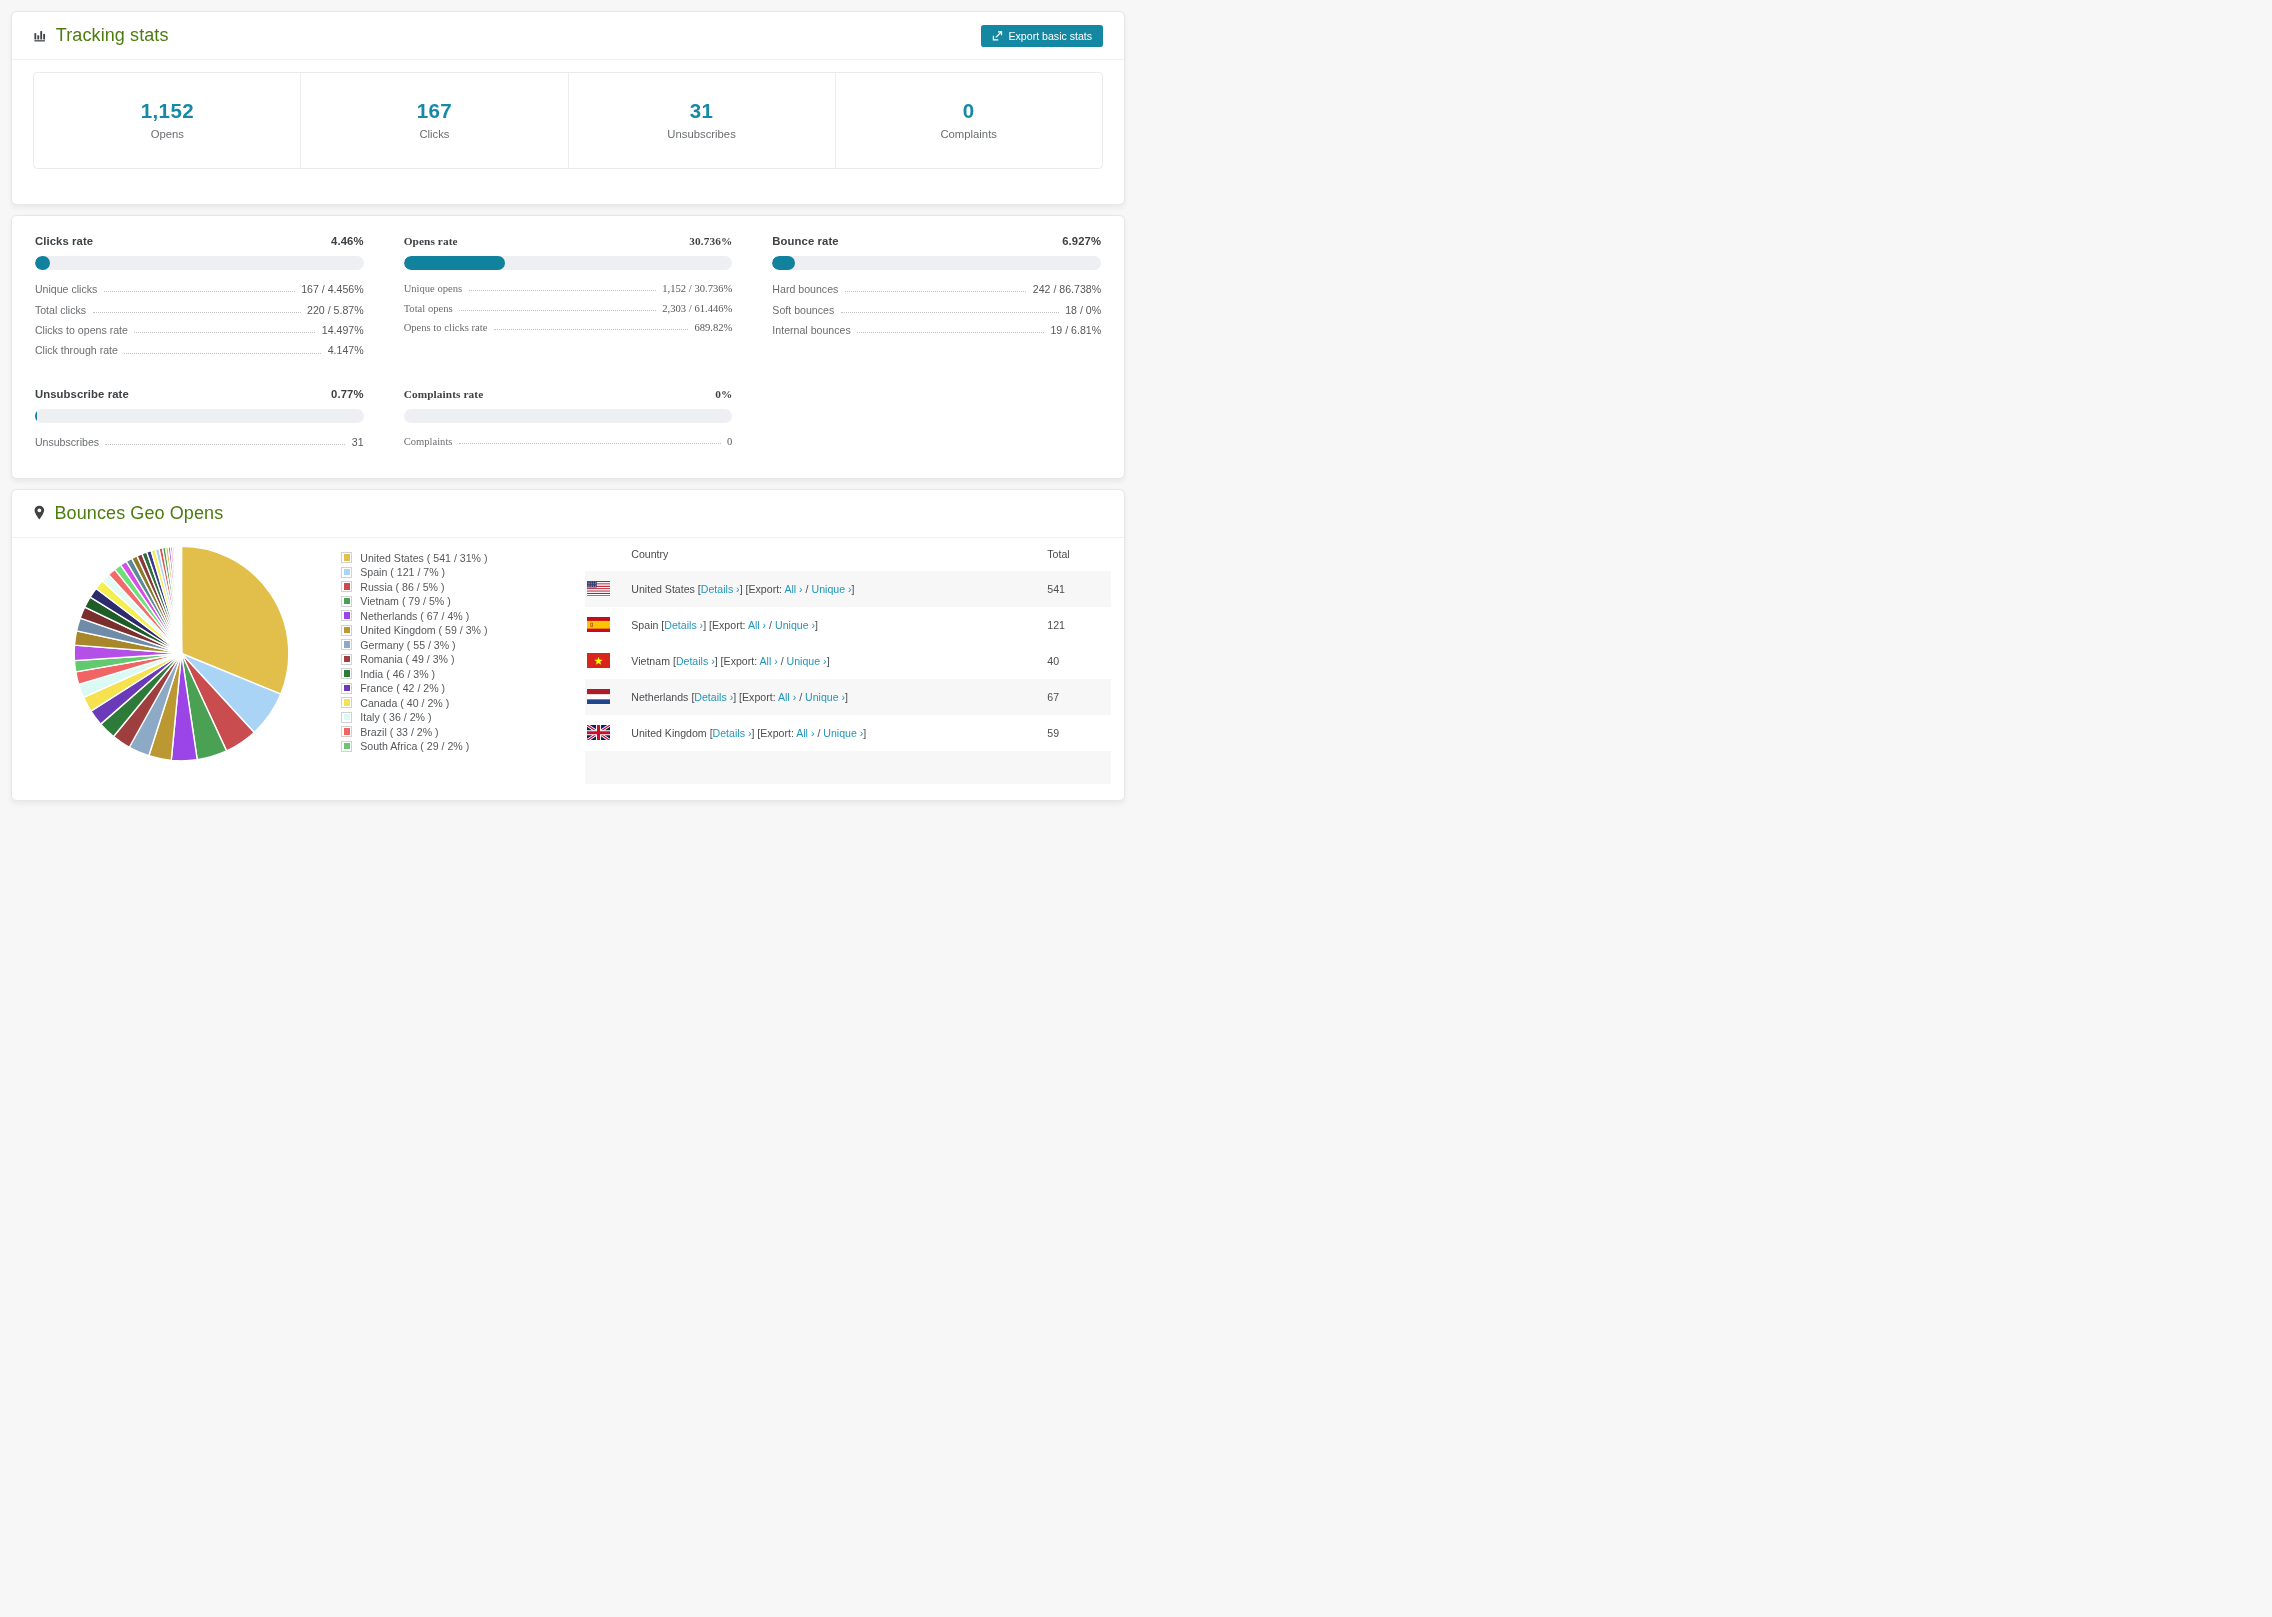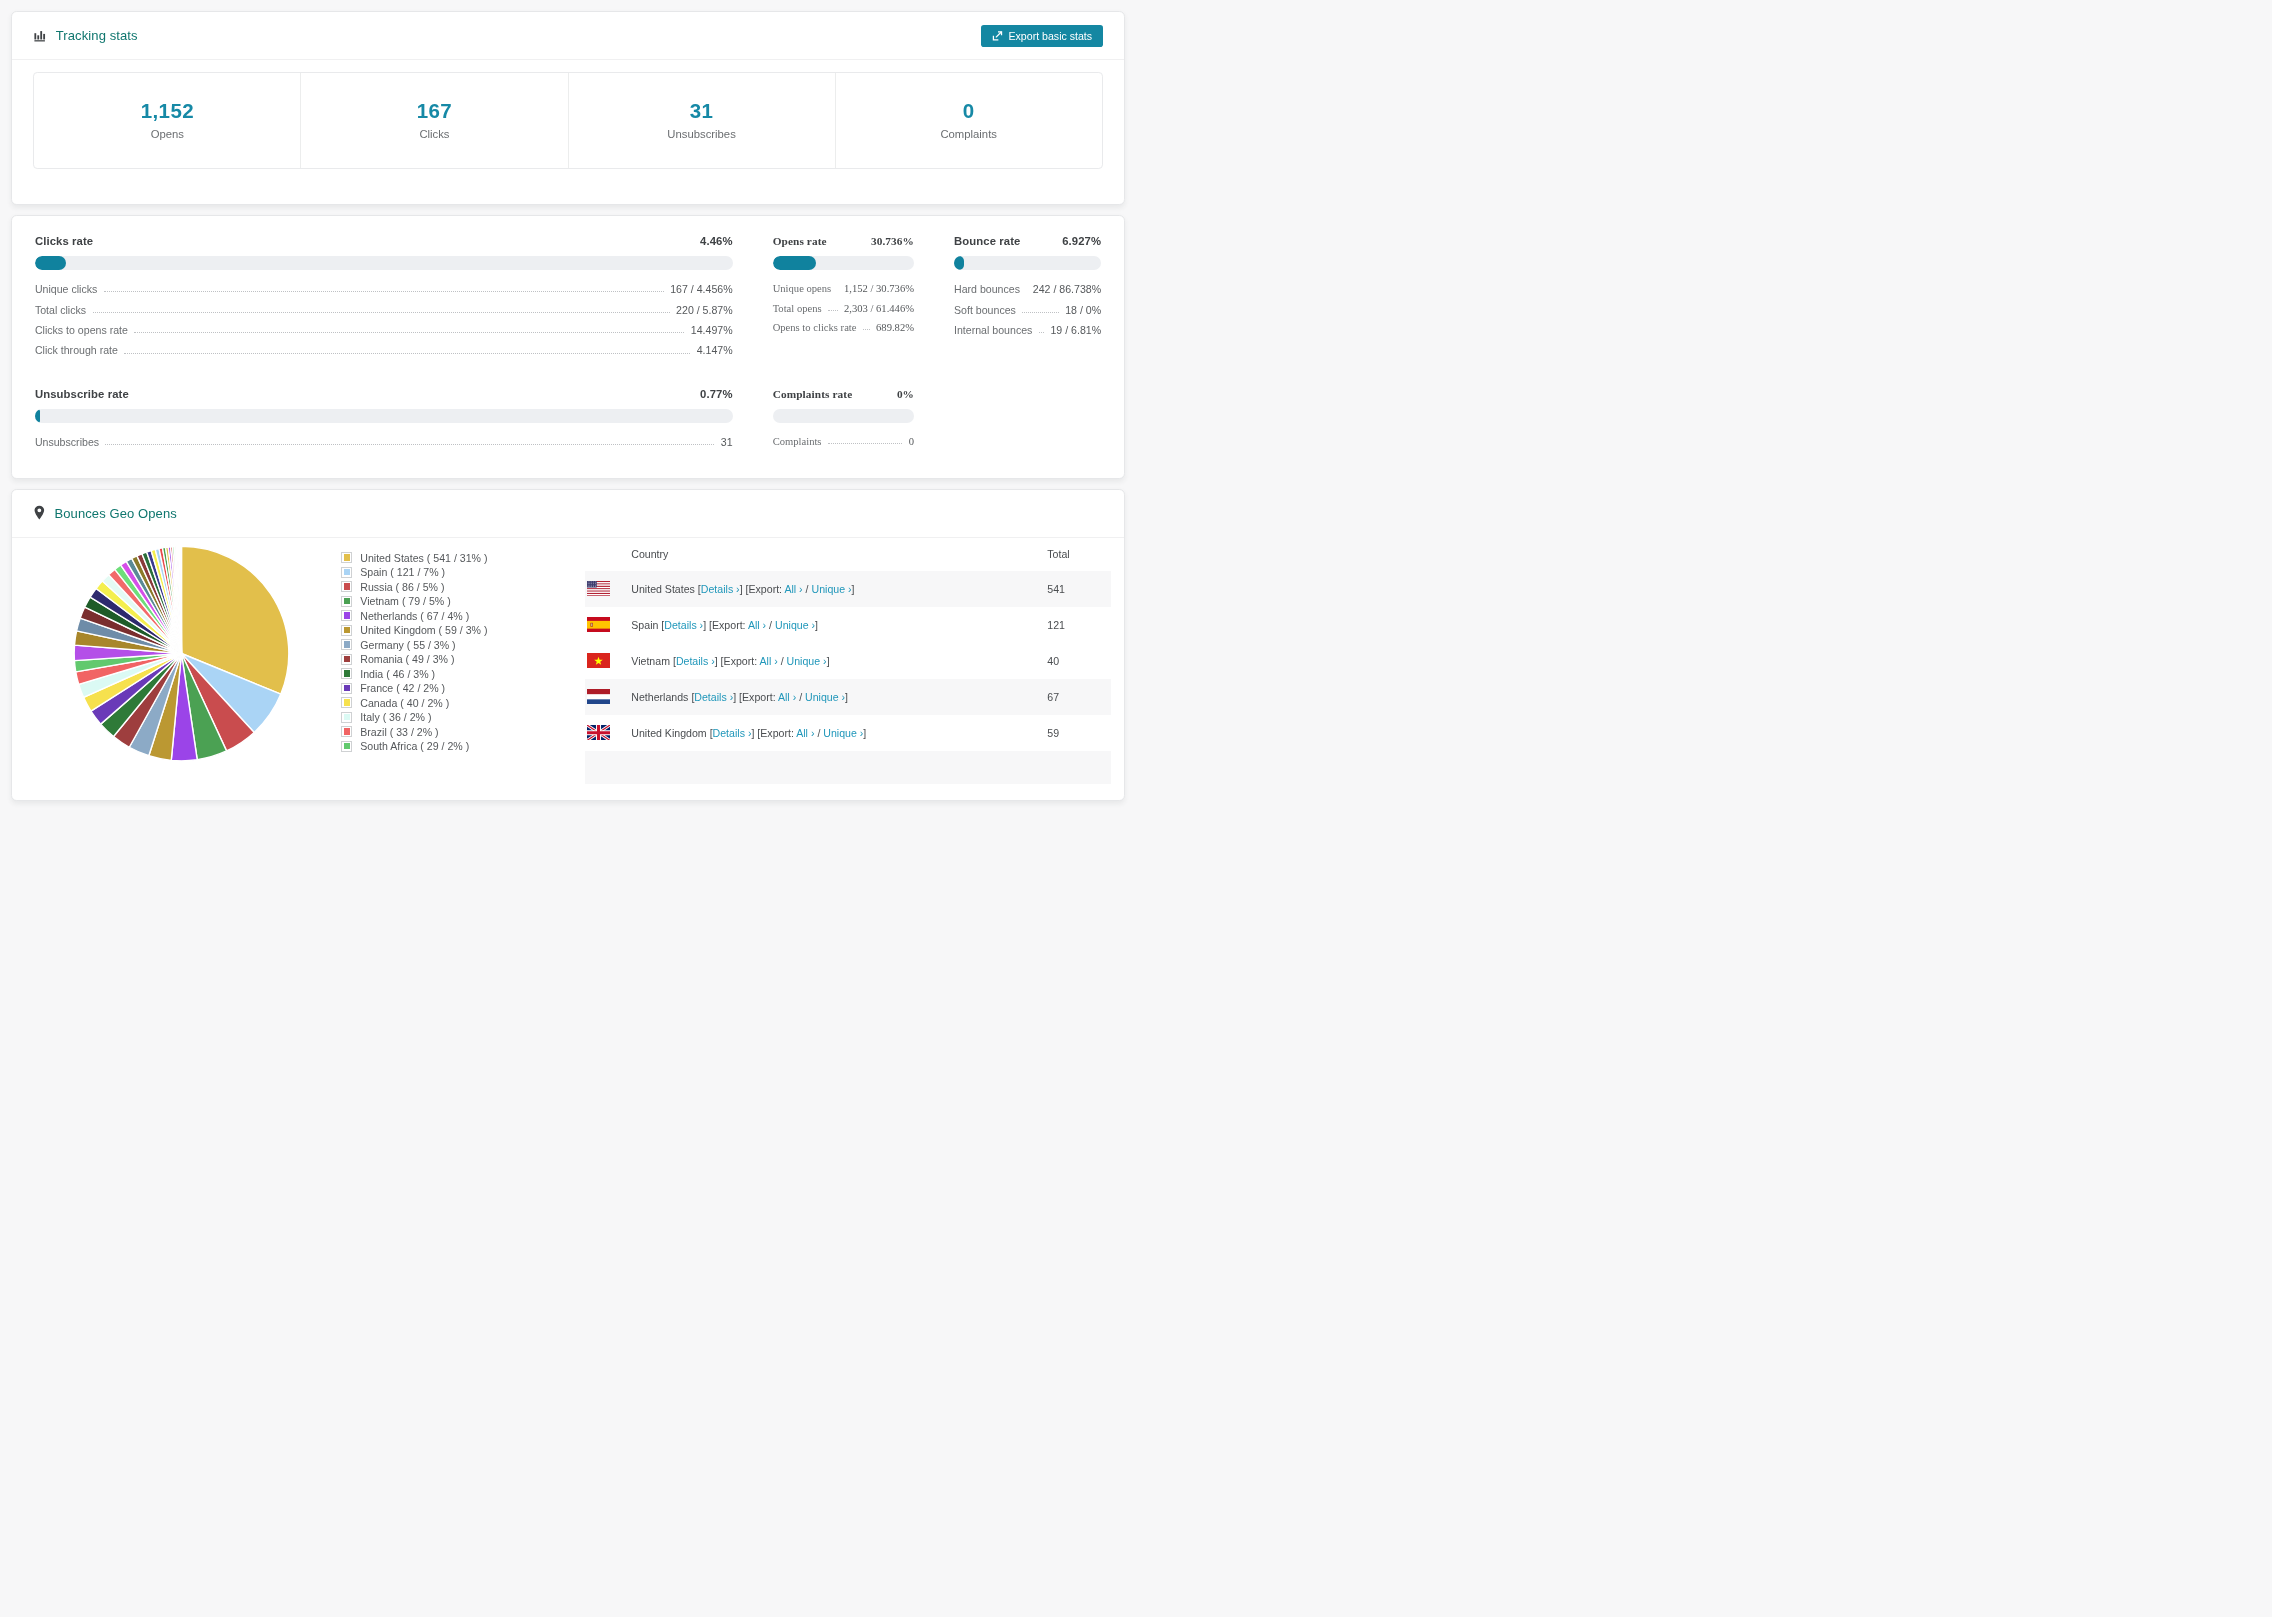--- a/index.html
+++ b/index.html
@@ -1,35 +1,35 @@
 <!DOCTYPE html>
 <html style="font-size:11.3px"><head>
 <meta charset="utf-8">
 <style>
   html,body{margin:0;padding:0;background:#f7f7f8;font-family:"Liberation Sans",sans-serif;}
   body{width:1136px;height:809px;overflow:hidden;position:relative;-webkit-font-smoothing:antialiased;}
   .page{width:1136px;}
   .card{background:#fff;border:0.7px solid #e6e7e9;border-radius:5.6px;margin:0 11.3px;box-shadow:0 2.1px 5.6px rgba(40,50,60,.07);}
   .card-header{display:flex;align-items:center;justify-content:space-between;height:47px;padding:0 21px;border-bottom:0.7px solid #f0f0f1;}
   .hdr-left{display:flex;align-items:center;gap:8.5px;}
-  .hdr-title{font-size:13px;font-weight:400;color:#0f766e;letter-spacing:0.1px;}
+  .hdr-title{font-size:18px;font-weight:400;color:#4d7c0f;letter-spacing:0.1px;}
   .hdr-icon{display:flex;align-items:center;color:#3f4245;}
 
   
   .card-1{margin-top:11.3px;}
   .export-btn{display:flex;align-items:center;gap:5.6px;height:22.6px;padding:0 10.6px;background:#1487a2;color:#fff;border:none;border-radius:2.8px;font-size:10.6px;font-family:inherit;cursor:pointer;margin-left:13px;}
   .card1-body{padding:12px 21px 35px;}
   .stats-box{display:flex;border:0.7px solid #e9eaec;border-radius:4.2px;overflow:hidden;}
   .stat-cell{flex:1;text-align:center;padding:26px 0 28px;border-left:0.7px solid #eceded;}
   .stat-cell:first-child{border-left:none;}
   .stat-value{font-size:20.5px;font-weight:700;color:#1689a6;letter-spacing:0.4px;}
   .stat-label{font-size:11.3px;color:#6b6e71;margin-top:5px;}
 
   
-  .card-2{margin-top:10px;padding:18.4px 22.6px 25.4px;display:grid;grid-template-columns:repeat(1,1fr);column-gap:40px;row-gap:27px;}
+  .card-2{margin-top:10px;padding:18.4px 22.6px 25.4px;display:grid;grid-template-columns:repeat(3,1fr);column-gap:40px;row-gap:27px;}
   .rate-head{display:flex;justify-content:space-between;align-items:baseline;}
   .rate-title,.rate-value{font-size:11.3px;font-weight:700;color:#3f4245;letter-spacing:0.1px;}
   .bar{margin-top:9.2px;height:14px;border-radius:7px;background:#edeff2;overflow:hidden;}
   .bar-fill{height:100%;border-radius:7px;background:#10829e;}
   .rate-rows{margin-top:9.2px;}
   .rrow{display:flex;align-items:baseline;padding:4.2px 0;font-size:10.6px;}
   .rlabel{color:#6b6e71;white-space:nowrap;}
   .leader{flex:1;border-bottom:0.7px dotted #bfc1c4;margin:0 6.4px;align-self:flex-end;position:relative;top:-2.8px;}
   .rval{color:#55585b;white-space:nowrap;}
   .col1{grid-column:1;} .col2{grid-column:2;font-family:Liberation Serif, serif;} .col3{grid-column:3;}

